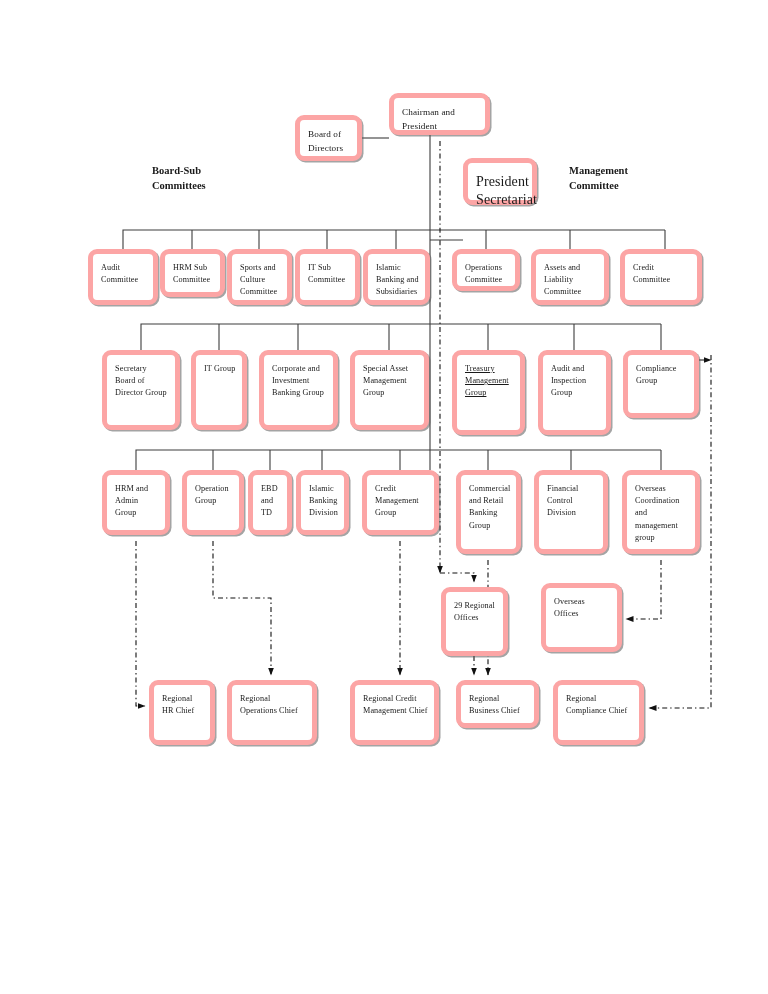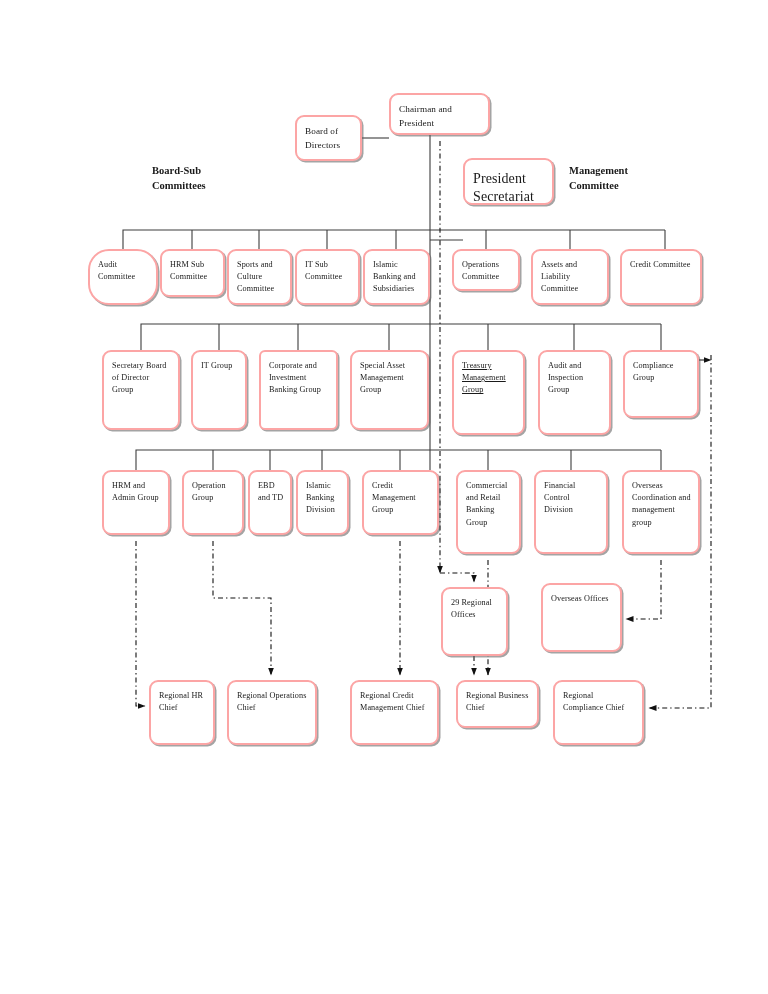--- a/index.html
+++ b/index.html
@@ -2,21 +2,21 @@
 <html><head>
 <meta charset="utf-8">
 <style>
   html,body{margin:0;padding:0;background:#ffffff;}
   body{width:768px;height:994px;font-family:"Liberation Serif",serif;color:#1a1a1a;}
   #chart-canvas{position:relative;width:768px;height:994px;overflow:hidden;}
   svg#wires{position:absolute;left:0;top:0;width:768px;height:994px;pointer-events:none;}
   .node{
     position:absolute;
     box-sizing:border-box;
-    border:2px solid #fca5a5;
+    border:5px solid #fca5a5;
     border-radius:9px;
     background:#ffffff;
     box-shadow:1.5px 1.5px 0 0 rgba(90,90,90,.55);
     padding:8px 6px 4px 8px;
     font-size:8.2px;
     line-height:12.2px;
     letter-spacing:.1px;
     z-index:2;
   }
   .node.big{font-size:14px;line-height:18px;padding:10px 8px;}
@@ -86,32 +86,32 @@
 
   <div id="labels-layer">
       <div class="label" style="left: 152px; top: 163px;">Board-Sub
 Committees</div>
       <div class="label" style="left: 569px; top: 163px;">Management
 Committee</div>
     </div>
   <div id="nodes-layer">
       <div class="node med" style="left: 389px; top: 93px; width: 101px; height: 42px;">Chairman and President</div>
       <div class="node med" style="left: 295px; top: 115px; width: 67px; height: 46px;">Board of Directors</div>
-      <div class="node big" style="left: 463px; top: 158px; width: 91px; height: 47px;">President Secretariat</div>
-      <div class="node" style="left: 88px; top: 249px; width: 70px; height: 56px; border-radius: 21px;">Audit Committee</div>
+      <div class="node big" style="left: 463px; top: 158px; width: 74px; height: 47px;">President Secretariat</div>
+      <div class="node" style="left: 88px; top: 249px; width: 70px; height: 56px;">Audit Committee</div>
       <div class="node" style="left: 160px; top: 249px; width: 65px; height: 48px;">HRM Sub Committee</div>
       <div class="node" style="left: 227px; top: 249px; width: 65px; height: 56px;">Sports and Culture Committee</div>
       <div class="node" style="left: 295px; top: 249px; width: 65px; height: 56px;">IT Sub Committee</div>
       <div class="node" style="left: 363px; top: 249px; width: 67px; height: 56px;">Islamic Banking and Subsidiaries</div>
       <div class="node" style="left: 452px; top: 249px; width: 68px; height: 42px;">Operations Committee</div>
       <div class="node" style="left: 531px; top: 249px; width: 78px; height: 56px;">Assets and Liability Committee</div>
       <div class="node" style="left: 620px; top: 249px; width: 82px; height: 56px;">Credit Committee</div>
       <div class="node" style="left: 102px; top: 350px; width: 78px; height: 80px;">Secretary Board of Director Group</div>
       <div class="node" style="left: 191px; top: 350px; width: 56px; height: 80px;">IT Group</div>
-      <div class="node" style="left: 259px; top: 350px; width: 79px; height: 80px; border-radius: 6px;">Corporate and Investment Banking Group</div>
+      <div class="node" style="left: 259px; top: 350px; width: 79px; height: 80px;">Corporate and Investment Banking Group</div>
       <div class="node" style="left: 350px; top: 350px; width: 79px; height: 80px;">Special Asset Management Group</div>
       <div class="node" style="left: 452px; top: 350px; width: 73px; height: 85px; text-decoration: underline;">Treasury Management Group</div>
       <div class="node" style="left: 538px; top: 350px; width: 73px; height: 85px;">Audit and Inspection Group</div>
       <div class="node" style="left: 623px; top: 350px; width: 76px; height: 68px;">Compliance Group</div>
       <div class="node" style="left: 102px; top: 470px; width: 68px; height: 65px;">HRM and Admin Group</div>
       <div class="node" style="left: 182px; top: 470px; width: 62px; height: 65px;">Operation Group</div>
       <div class="node" style="left: 248px; top: 470px; width: 44px; height: 65px;">EBD and TD</div>
       <div class="node" style="left: 296px; top: 470px; width: 53px; height: 65px;">Islamic Banking Division</div>
       <div class="node" style="left: 362px; top: 470px; width: 77px; height: 65px;">Credit Management Group</div>
       <div class="node" style="left: 456px; top: 470px; width: 65px; height: 84px;">Commercial and Retail Banking Group</div>

